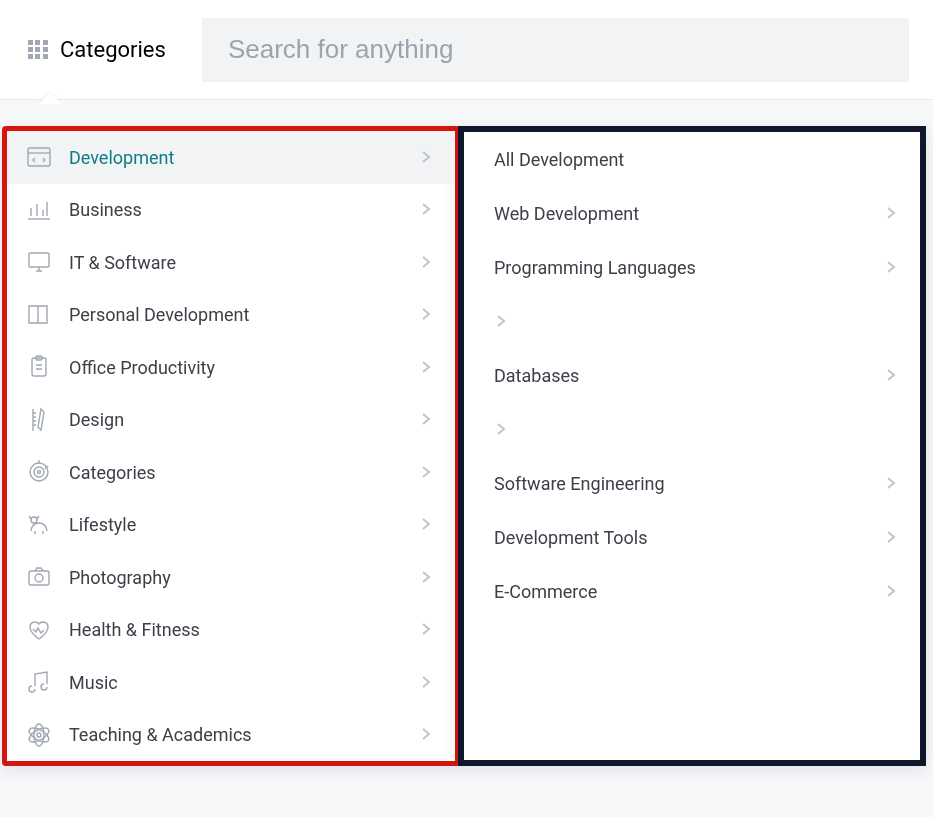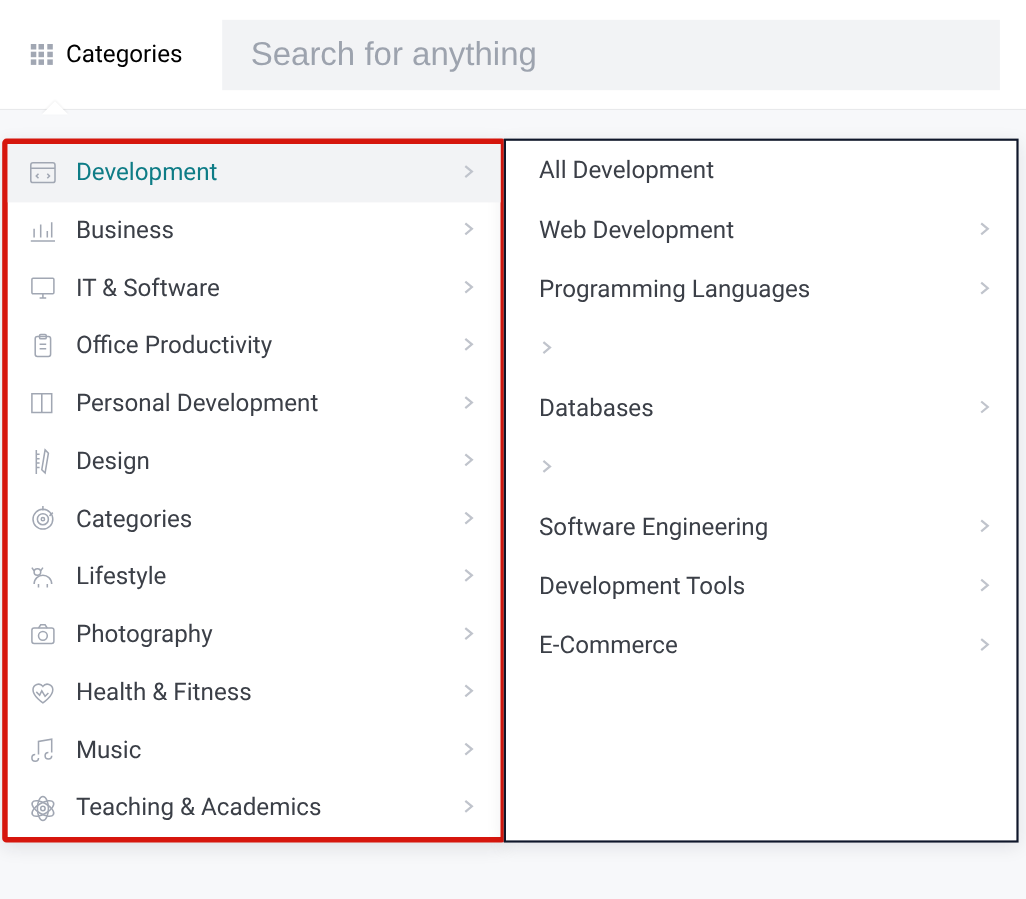--- a/index.html
+++ b/index.html
@@ -46,21 +46,21 @@
       background: #f2f3f5;
       height: 64px;
       display: flex;
       align-items: center;
       padding: 0 26px;
     }
     .search input {
       width: 100%;
       border: none;
       background: transparent;
-      font-size: 30px;
+      font-size: 26px;
       color: #686f7a;
       outline: none;
     }
     .search input::placeholder { color: #9da3ae; }
     .dropdown-caret {
       position: absolute;
       left: 38px;
       top: 92px;
       width: 0; height: 0;
       border-left: 12px solid transparent;
@@ -79,32 +79,32 @@
       width: 458px;
       background: #fff;
       border: 5px solid #d6160d;
       border-radius: 4px;
       box-shadow: 0 4px 16px rgba(29,33,37,0.1);
     }
     .panel-right {
       width: 468px;
       background: #fff;
       box-shadow: 0 4px 16px rgba(29,33,37,0.1);
-      border: 2px solid #0f172a;
+      border: 6px solid #0f172a;
       margin-left: -2px;
     }
     .menu-item {
       display: flex;
       align-items: center;
       height: 52.5px;
       padding: 0 22px 0 15px;
       cursor: pointer;
       position: relative;
       color: #3b3f47;
-      font-size: 22px;
+      font-size: 18px;
     }
     .panel-left .menu-item { padding-left: 18px; }
     .panel-right .menu-item { padding-left: 30px; height: 54px;}
     .menu-item.active {
       background: #f2f3f5;
       color: #0e7c86;
     }
     .menu-icon {
       width: 44px;
       display: flex;
@@ -238,35 +238,35 @@
           </svg>
         </span>
         <span class="menu-label">IT &amp; Software</span>
         <span class="chev"><svg viewBox="0 0 14 14">
             <use href="#ic-chev"></use>
           </svg></span>
       </div>
       <div class="menu-item">
         <span class="menu-icon">
           <svg viewBox="0 0 28 28">
+            <use href="#ic-book"></use>
+          </svg>
+        </span>
+        <span class="menu-label">Personal Development</span>
+        <span class="chev"><svg viewBox="0 0 14 14">
+            <use href="#ic-chev"></use>
+          </svg></span>
+      </div>
+      <div class="menu-item">
+        <span class="menu-icon">
+          <svg viewBox="0 0 28 28">
             <use href="#ic-clipboard"></use>
           </svg>
         </span>
         <span class="menu-label">Office Productivity</span>
-        <span class="chev"><svg viewBox="0 0 14 14">
-            <use href="#ic-chev"></use>
-          </svg></span>
-      </div>
-      <div class="menu-item">
-        <span class="menu-icon">
-          <svg viewBox="0 0 28 28">
-            <use href="#ic-book"></use>
-          </svg>
-        </span>
-        <span class="menu-label">Personal Development</span>
         <span class="chev"><svg viewBox="0 0 14 14">
             <use href="#ic-chev"></use>
           </svg></span>
       </div>
       <div class="menu-item">
         <span class="menu-icon">
           <svg viewBox="0 0 28 28">
             <use href="#ic-ruler"></use>
           </svg>
         </span>

